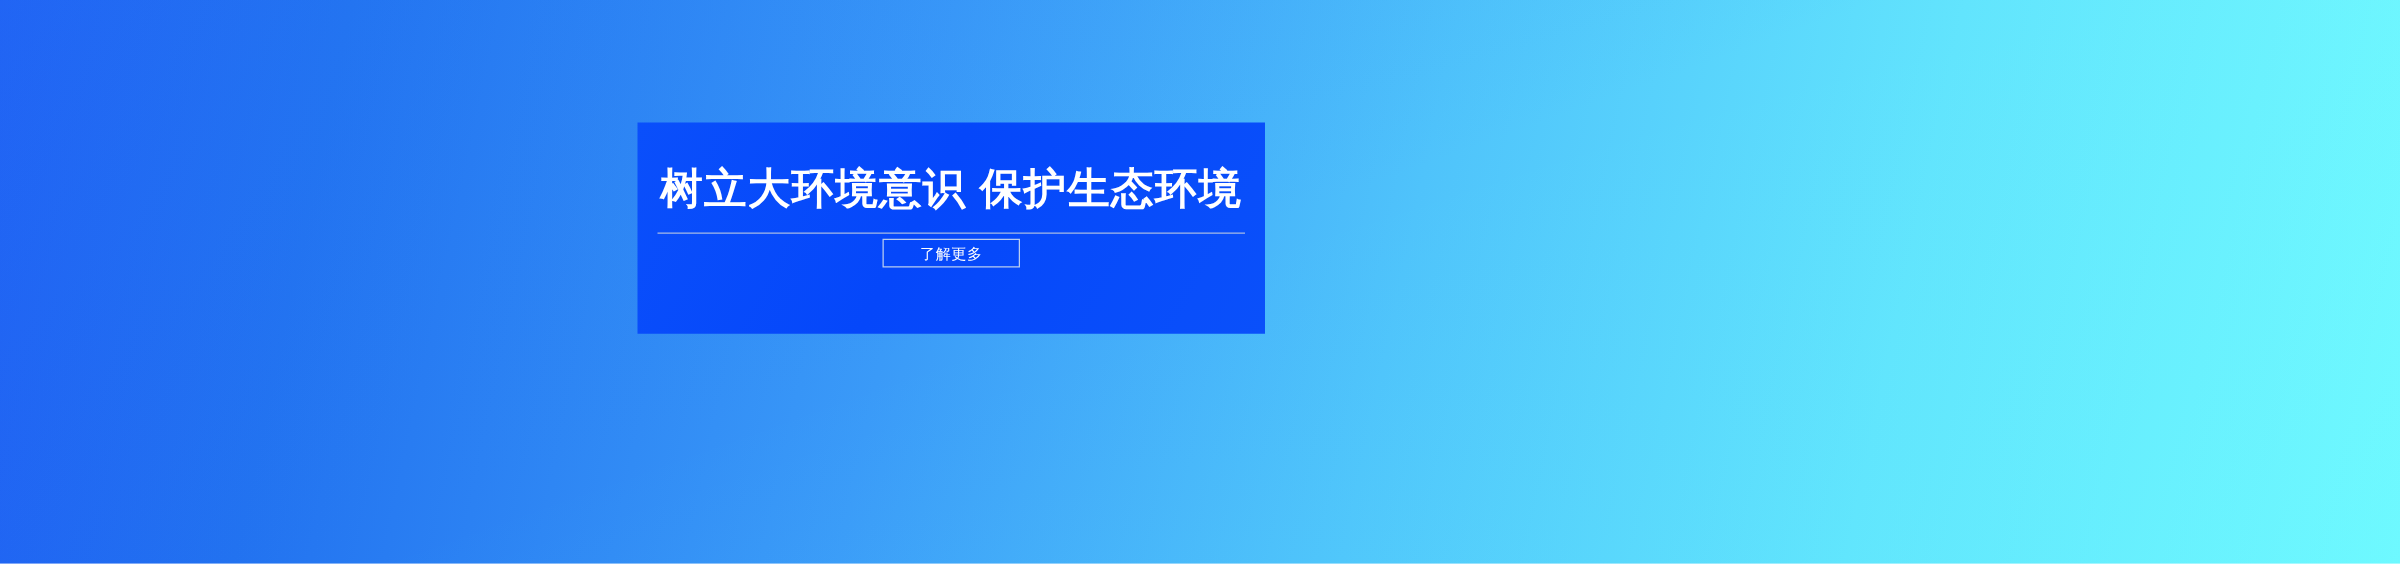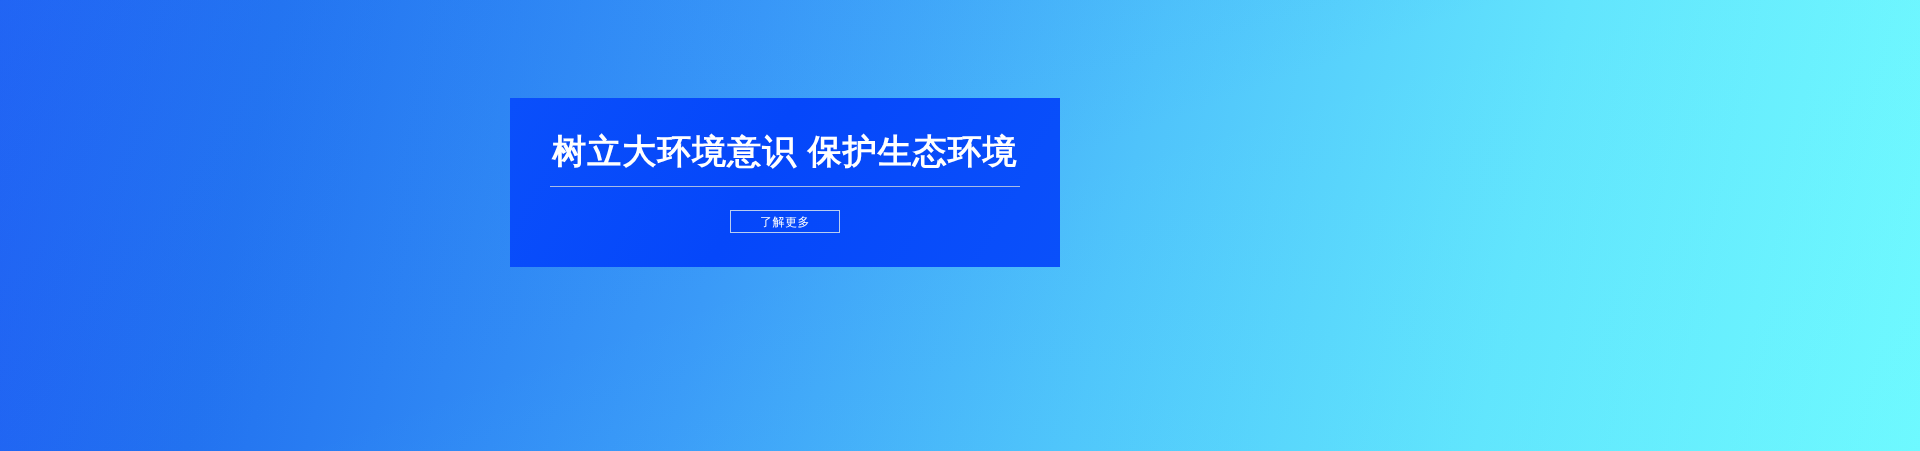--- a/index.html
+++ b/index.html
@@ -41,21 +41,21 @@
                   rgba(40,125,245,0.00) 48%,
                   rgba(90,240,255,0.18) 100%);
     pointer-events: none;
   }
 
   
   .panel {
     position: absolute;
     left: 510px;
     top: 98px;
-    width: 550px;
+    width: 502px;
     height: 169px;
     background: linear-gradient(118deg, #0a4ffb 0%, #0547fa 45%, #0a50fa 100%);
     box-sizing: border-box;
     display: flex;
     flex-direction: column;
     align-items: center;
     z-index: 2;
   }
 
   .headline {
@@ -83,21 +83,21 @@
     padding: 0;
     color: #ffffff;
     font-size: 13px;
     font-weight: normal;
     line-height: 1;
     white-space: nowrap;
     margin-top: 17px;
   }
 
   .cta-button {
-    margin-top: 23px;
+    margin-top: 4px;
     width: 110px;
     height: 23px;
     box-sizing: border-box;
     border: 1px solid #b9cdf0;
     background: transparent;
     color: #ffffff;
     font-size: 12px;
     font-family: "Liberation Sans", "DejaVu Sans", sans-serif;
     line-height: 1;
     letter-spacing: 0.5px;

